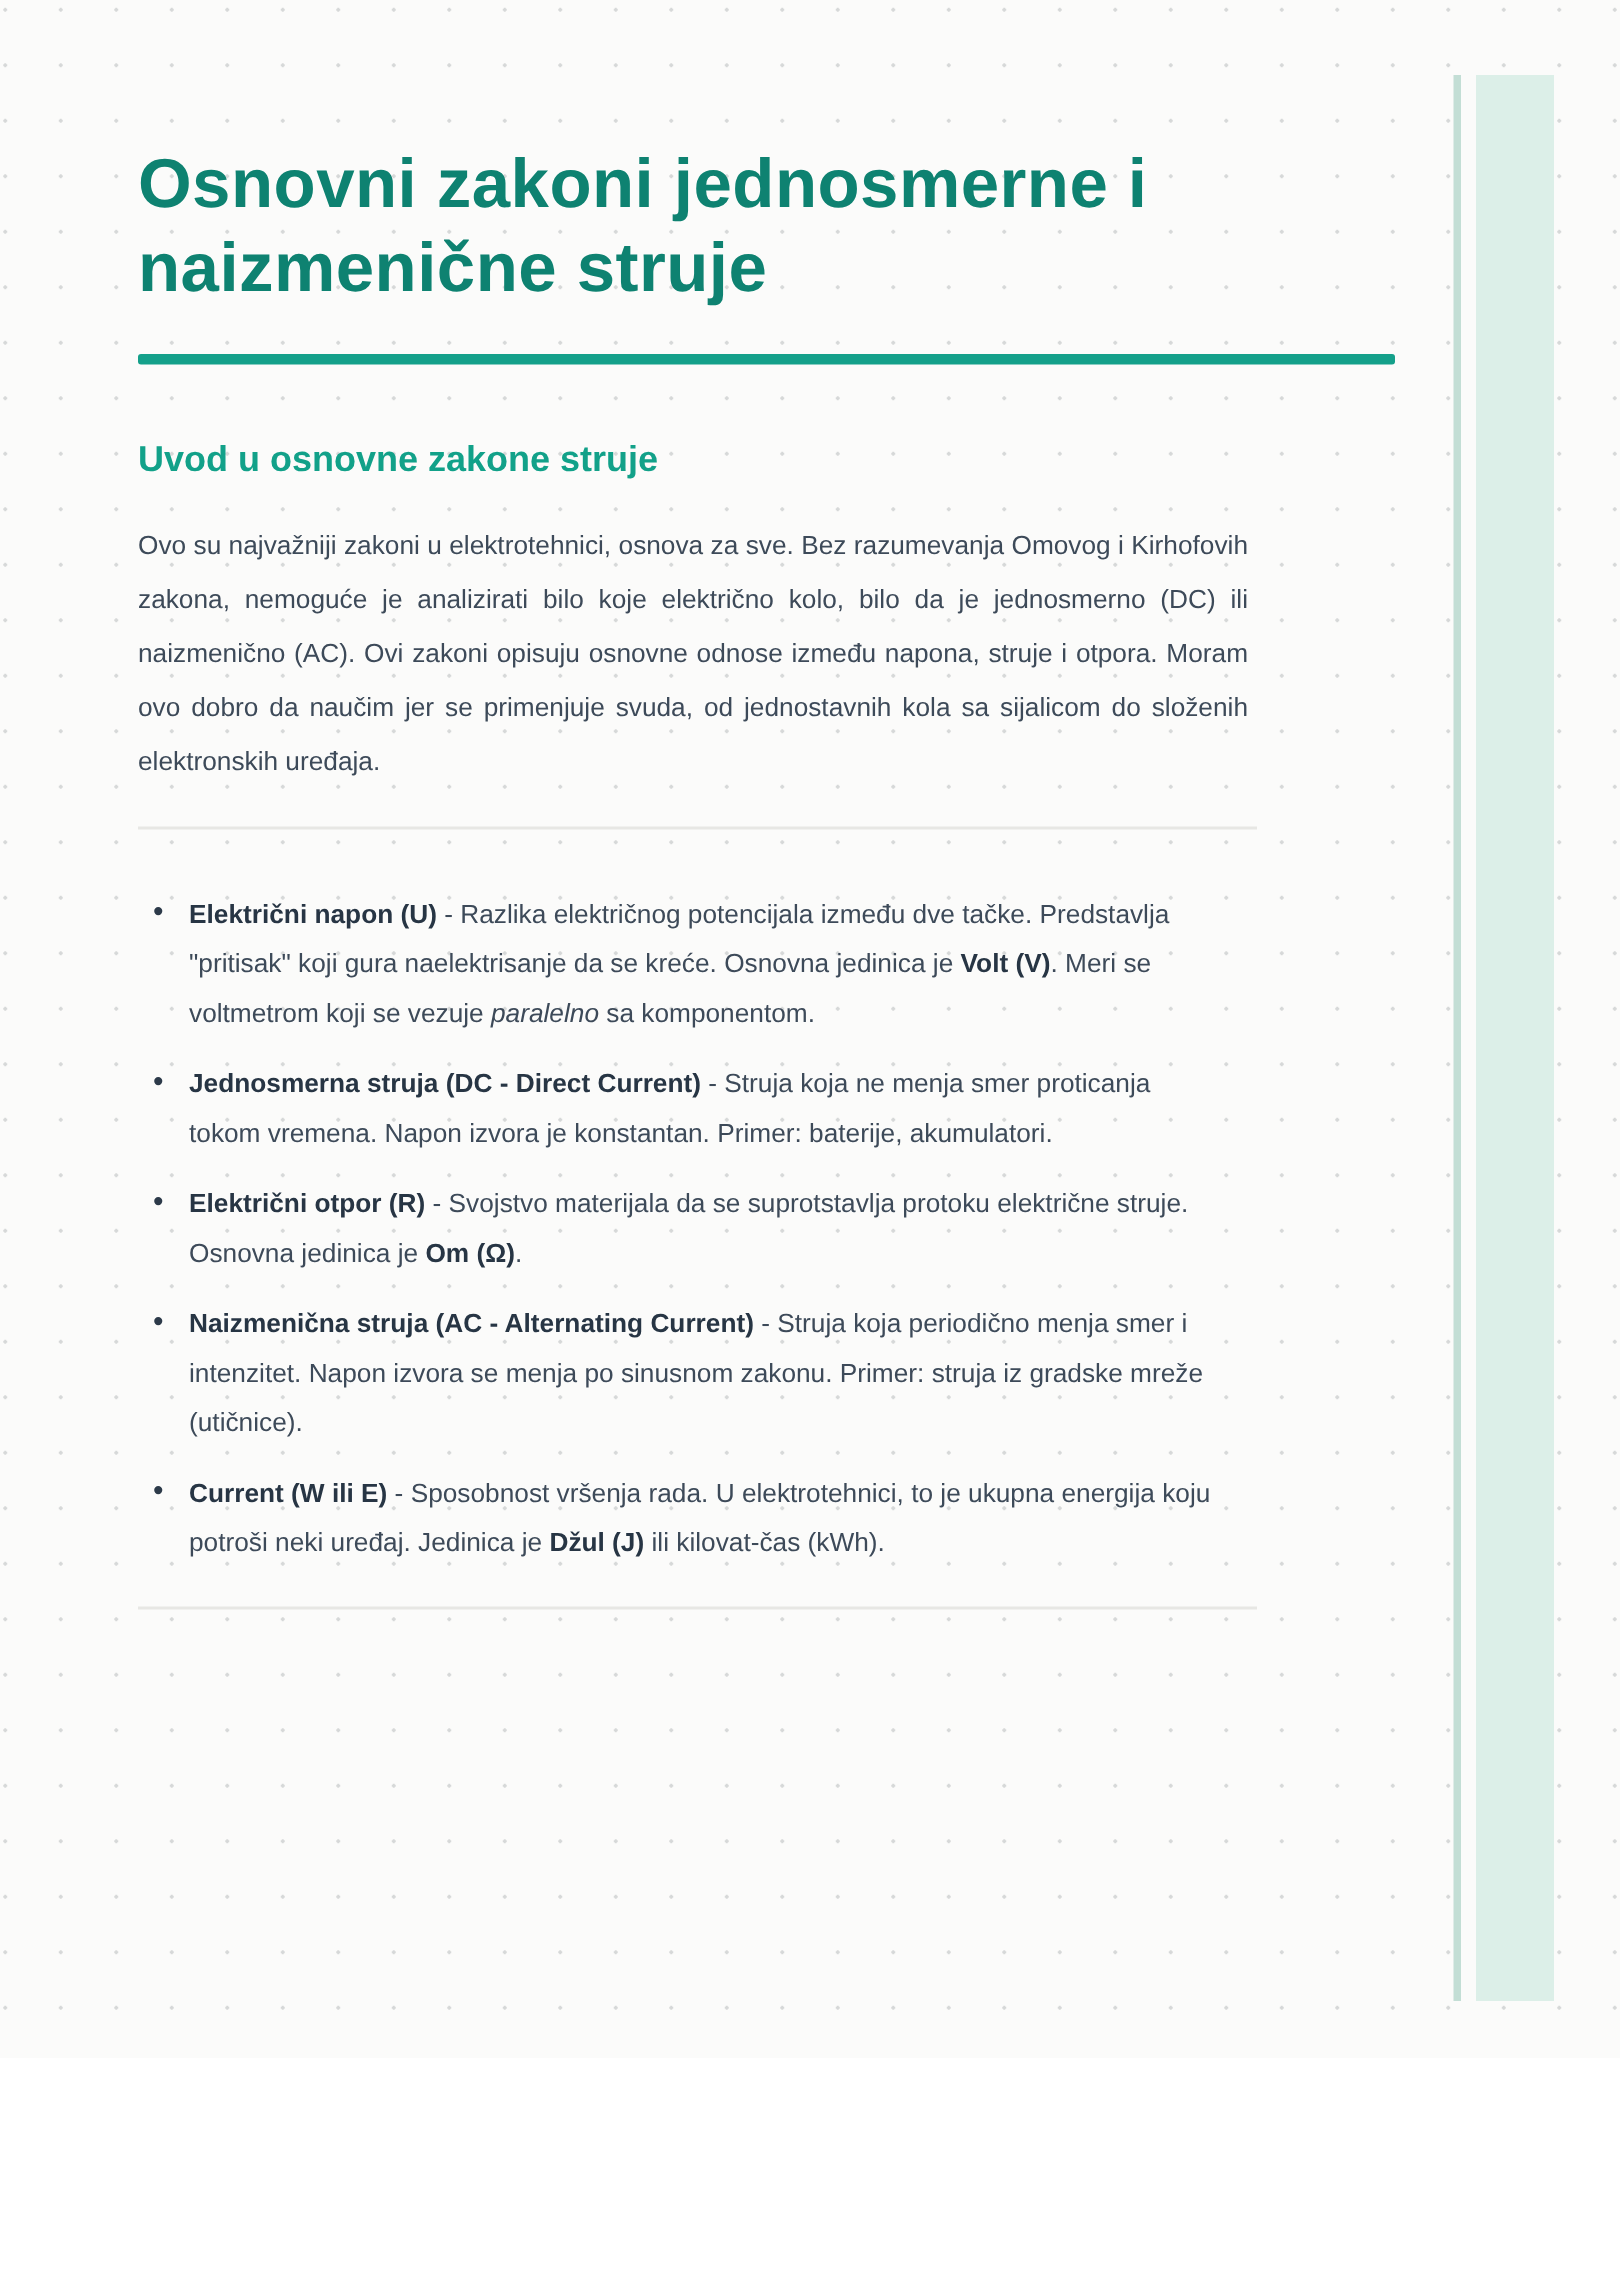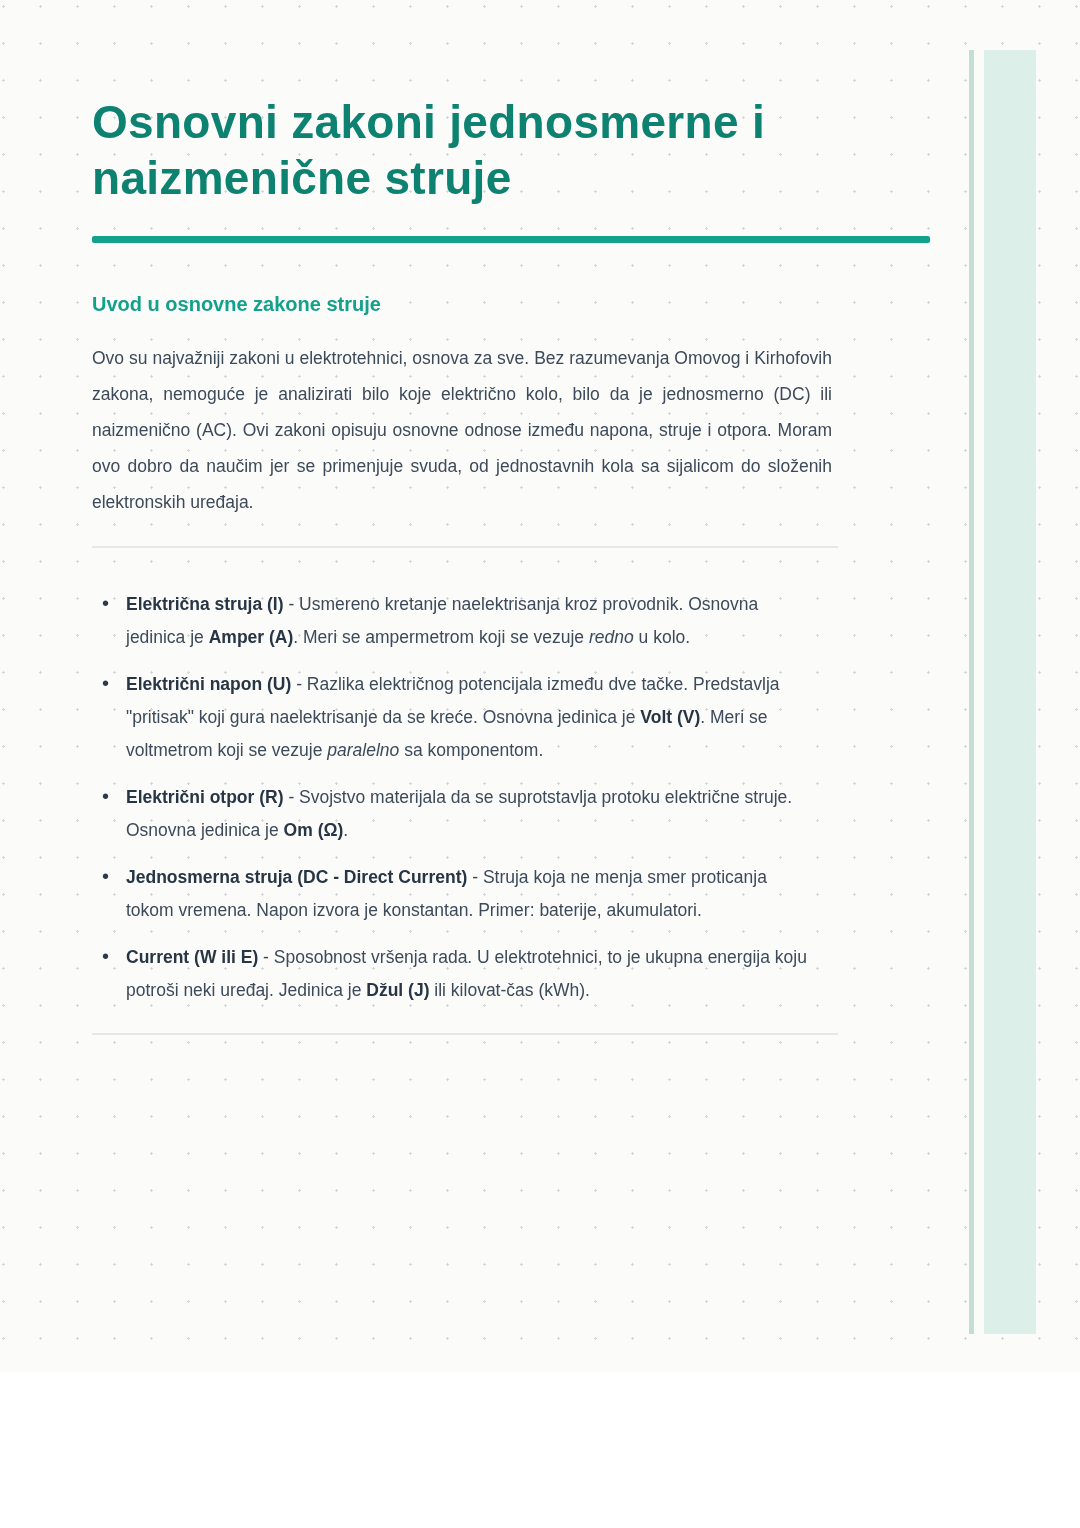--- a/index.html
+++ b/index.html
@@ -53,21 +53,21 @@
   }
   .rule {
     width: 838px;
     height: 7px;
     border-radius: 2px;
     background: #14a08a;
     margin: 0 0 50px 0;
   }
   h2 {
     margin: 0 0 24px 0;
-    font-size: 20px;
+    font-size: 24px;
     font-weight: 700;
     color: #12a189;
   }
   .para {
     width: 740px;
     margin: 0 0 26px 0;
     text-align: justify;
     line-height: 36px;
   }
   .divider {
@@ -118,24 +118,24 @@
   <div class="content">
     <h1>Osnovni zakoni jednosmerne i naizmenične struje</h1>
     <div class="rule"></div>
 
     <h2>Uvod u osnovne zakone struje</h2>
     <p class="para">Ovo su najvažniji zakoni u elektrotehnici, osnova za sve. Bez razumevanja Omovog i Kirhofovih zakona, nemoguće je analizirati bilo koje električno kolo, bilo da je jednosmerno (DC) ili naizmenično (AC). Ovi zakoni opisuju osnovne odnose između napona, struje i otpora. Moram ovo dobro da naučim jer se primenjuje svuda, od jednostavnih kola sa sijalicom do složenih elektronskih uređaja.</p>
 
     <div class="divider"></div>
 
     <ul class="defs">
-        <li><span class="bold">Električna struja (I)</span><span> - Usmereno kretanje naelektrisanja kroz provodnik. Osnovna jedinica je </span><span class="bold">Amper (A)</span><span>. Meri se ampermetrom koji se vezuje </span><span class="italic">redno</span><span> u kolo.</span></li>
         <li><span class="bold">Električni napon (U)</span><span> - Razlika električnog potencijala između dve tačke. Predstavlja "pritisak" koji gura naelektrisanje da se kreće. Osnovna jedinica je </span><span class="bold">Volt (V)</span><span>. Meri se voltmetrom koji se vezuje </span><span class="italic">paralelno</span><span> sa komponentom.</span></li>
+        <li><span class="bold">Jednosmerna struja (DC - Direct Current)</span><span> - Struja koja ne menja smer proticanja tokom vremena. Napon izvora je konstantan. Primer: baterije, akumulatori.</span></li>
         <li><span class="bold">Električni otpor (R)</span><span> - Svojstvo materijala da se suprotstavlja protoku električne struje. Osnovna jedinica je </span><span class="bold">Om (Ω)</span><span>.</span></li>
-        <li><span class="bold">Jednosmerna struja (DC - Direct Current)</span><span> - Struja koja ne menja smer proticanja tokom vremena. Napon izvora je konstantan. Primer: baterije, akumulatori.</span></li>
+        <li><span class="bold">Naizmenična struja (AC - Alternating Current)</span><span> - Struja koja periodično menja smer i intenzitet. Napon izvora se menja po sinusnom zakonu. Primer: struja iz gradske mreže (utičnice).</span></li>
         <li><span class="bold">Current (W ili E)</span><span> - Sposobnost vršenja rada. U elektrotehnici, to je ukupna energija koju potroši neki uređaj. Jedinica je </span><span class="bold">Džul (J)</span><span> ili kilovat-čas (kWh).</span></li>
       </ul>
 
     <div class="divider"></div>
 
   </div>
 
   <div class="footer">(c) Knowunity 2025</div>
 </div>
 

